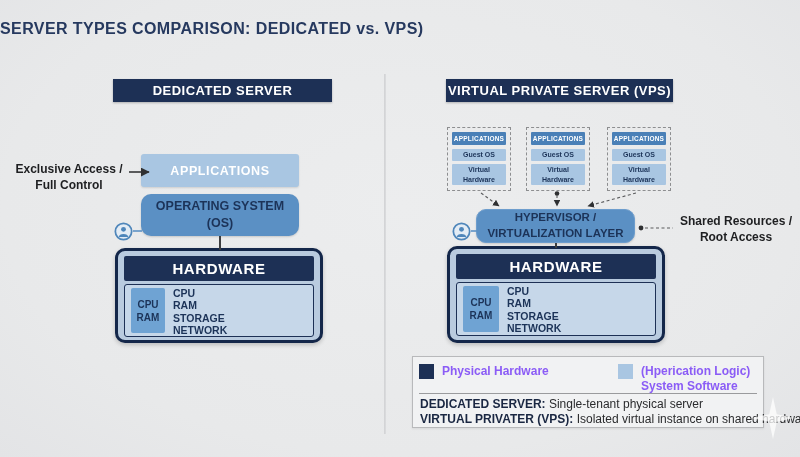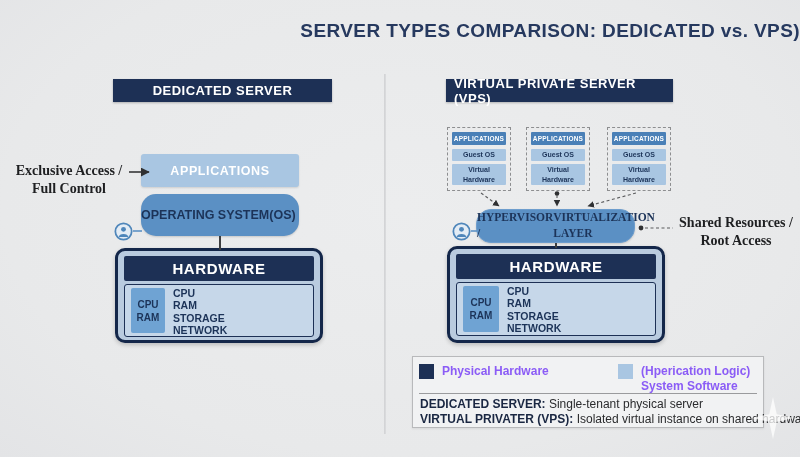--- a/index.html
+++ b/index.html
@@ -7,48 +7,47 @@
   body {
     font-family:"Liberation Sans", sans-serif;
     background:#e9eaeb;
   }
   .canvas {
     position:relative; width:800px; height:457px;
     background:radial-gradient(ellipse at 50% 45%, #ecedee 0%, #e8e9ea 70%, #e3e4e6 100%);
   }
   .title {
     position:absolute; left:0; top:20px; width:800px;
-    text-align:right; font-size:19px; font-weight:bold;
+    text-align:left; font-size:16px; font-weight:bold;
     letter-spacing:.4px; color:#26395f;
   }
   .vdivider {
     position:absolute; left:384px; top:74px; width:2px; height:360px;
     background:linear-gradient(to right,#d0d1d3,#dcdddf);
   }
   .panel-header {
     position:absolute; height:23px; background:#1d3055; color:#ffffff;
     font-size:13px; font-weight:bold; letter-spacing:.5px;
     display:flex; align-items:center; justify-content:center;
     box-shadow:0 1px 2px rgba(0,0,0,.25);
   }
   .annot {
-    position:absolute; font-size:14px; font-weight:bold; color:#1e1f21;
+    position:absolute; font-size:12px; font-weight:bold; color:#1e1f21;
     line-height:1.3;
-    font-family:Liberation Serif, serif;
   }
   .box-light {
     position:absolute; background:#a9c6e2; border-radius:3px;
     color:#ffffff; font-weight:bold; font-size:12.5px; letter-spacing:.6px;
     display:flex; align-items:center; justify-content:center;
     box-shadow:0 1px 2px rgba(0,0,0,.12);
   }
   .box-mid {
-    position:absolute; background:#5b90c4; border-radius:15px;
+    position:absolute; background:#5b90c4; border-radius:10px;
     color:#1c3358; font-weight:bold; font-size:12.5px;
-    display:flex; flex-direction:row; align-items:center; 
+    display:flex; flex-direction:column; align-items:center; justify-content:center;
     line-height:1.35; box-shadow:0 1px 2px rgba(0,0,0,.15);
   }
   .hw-outer {
     position:absolute; background:#b9cbdf; border:3.5px solid #14274a;
     border-radius:10px; padding:5px 6px; box-shadow:0 2px 4px rgba(0,0,0,.2);
   }
   .hw-header {
     height:25px; background:#1d3055; border-radius:2px; color:#ffffff;
     font-size:15px; font-weight:bold; letter-spacing:.6px;
     display:flex; align-items:center; justify-content:center;
@@ -141,21 +140,21 @@
       </div>
       <div class="hw-specs">
         <div>CPU</div>
         <div>RAM</div>
         <div>STORAGE</div>
         <div>NETWORK</div>
       </div>
     </div>
   </div>
 
-  <div class="panel-header" style="left:446px; top:79px; width:227px;padding-left:8px;">VIRTUAL PRIVATE SERVER (VPS)</div>
+  <div class="panel-header" style="left:446px; top:79px; width:227px;">VIRTUAL PRIVATE SERVER (VPS)</div>
 
   <div class="vm" style="left:447px;">
     <div class="vm-app">APPLICATIONS</div>
     <div class="vm-guest">Guest OS</div>
     <div class="vm-vhw">
       <div>Virtual</div>
       <div>Hardware</div>
     </div>
   </div>
 
@@ -170,21 +169,21 @@
 
   <div class="vm" style="left:607px;">
     <div class="vm-app">APPLICATIONS</div>
     <div class="vm-guest">Guest OS</div>
     <div class="vm-vhw">
       <div>Virtual</div>
       <div>Hardware</div>
     </div>
   </div>
 
-  <div class="box-mid" style="left:476px; top:209px; width:159px; height:34px; font-size:11.5px; border:1px solid #6d9dcd;font-family:Liberation Serif, serif;">
+  <div class="box-mid" style="left:476px; top:209px; width:159px; height:34px; font-size:11.5px; border:1px solid #6d9dcd;">
     <div>HYPERVISOR /</div>
     <div>VIRTUALIZATION LAYER</div>
   </div>
 
   <svg class="user-icon" style="left:452px; top:222px;" viewBox="0 0 24 24">
     <circle cx="12" cy="12" r="10.3" fill="#e3ecf5" stroke="#4f86ba" stroke-width="2.2"></circle>
     <circle cx="12" cy="9.3" r="3.1" fill="#4f86ba"></circle>
     <path d="M5.8 19 a6.3 4.8 0 0 1 12.4 0 z" fill="#4f86ba"></path>
   </svg>
 

